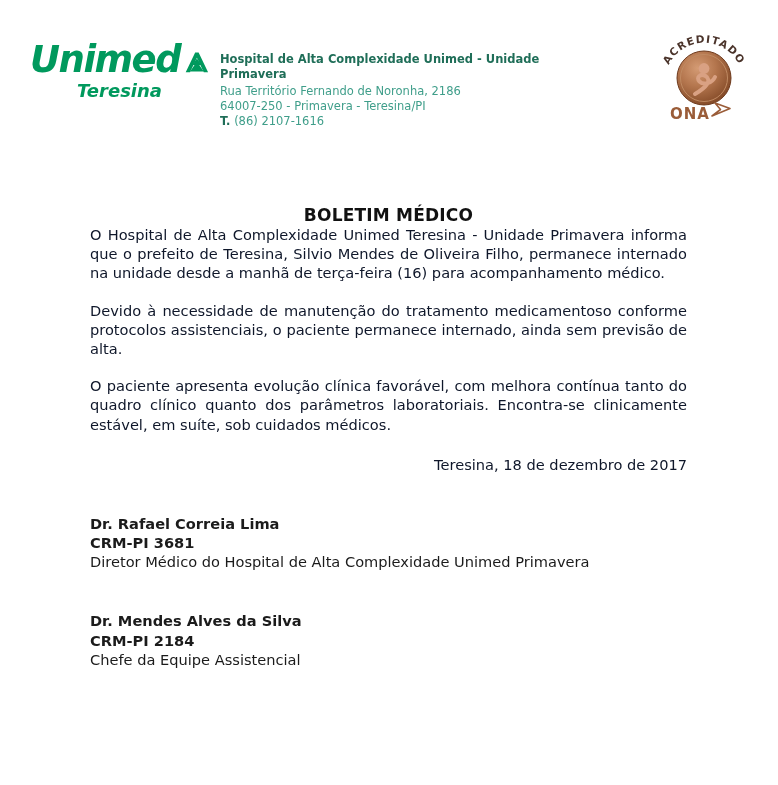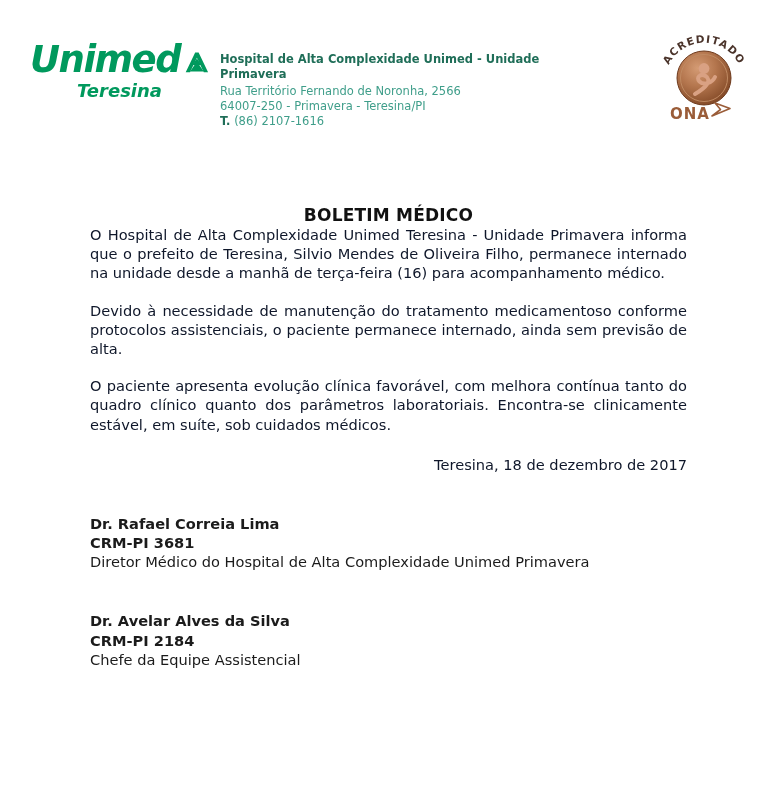--- a/index.html
+++ b/index.html
@@ -67,21 +67,21 @@
       <svg class="logo-tree" viewBox="0 0 60 52">
         <path d="M4 50 L26 4 L34 4 L56 50 L46 50 L30 16 L14 50 Z" fill="#00995d"></path>
         <path d="M30 18 L41 33 L35.5 33 L46 48 L14 48 L24.5 33 L19 33 Z" fill="#00995d"></path>
       </svg>
     </div>
     <div class="logo-region">Teresina</div>
   </div>
 
   <div class="hospital-info">
     <div class="hospital-name">Hospital de Alta Complexidade Unimed - Unidade Primavera</div>
-    <div class="hospital-line">Rua Território Fernando de Noronha, 2566</div>
+    <div class="hospital-line">Rua Território Fernando de Noronha, 2186</div>
     <div class="hospital-line">64007-250 - Primavera - Teresina/PI</div>
     <div class="hospital-line">
       <span class="phone-label">T.</span>
       <span class="phone-number">(86) 2107-1616</span>
     </div>
   </div>
 
   <svg class="seal" viewBox="0 0 104 96">
     <defs>
       <radialGradient id="medal" cx="38%" cy="32%" r="75%">
@@ -115,19 +115,19 @@
 
     <p class="para dateline">Teresina, 18 de dezembro de 2017</p>
 
     <div class="signature">
       <div class="sig-name">Dr. Rafael Correia Lima</div>
       <div class="sig-crm">CRM-PI 3681</div>
       <div class="sig-role">Diretor Médico do Hospital de Alta Complexidade Unimed Primavera</div>
     </div>
 
     <div class="signature">
-      <div class="sig-name">Dr. Avelar Alves da Silva</div>
+      <div class="sig-name">Dr. Mendes Alves da Silva</div>
       <div class="sig-crm">CRM-PI 2184</div>
       <div class="sig-role">Chefe da Equipe Assistencial</div>
     </div>
   </div>
 
 </div>
 
 </body></html>

